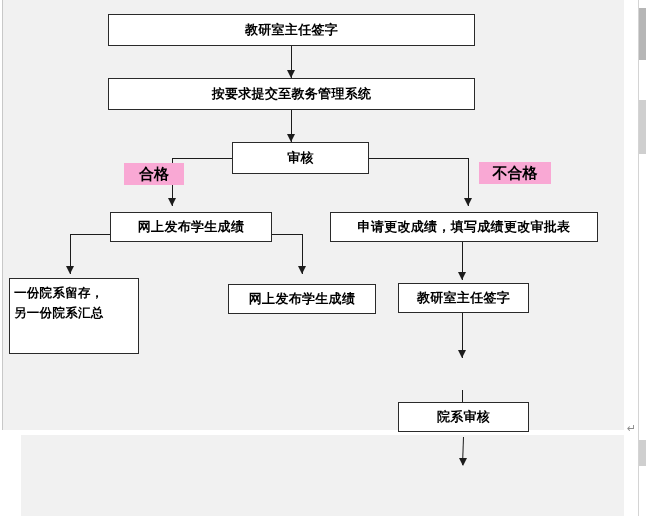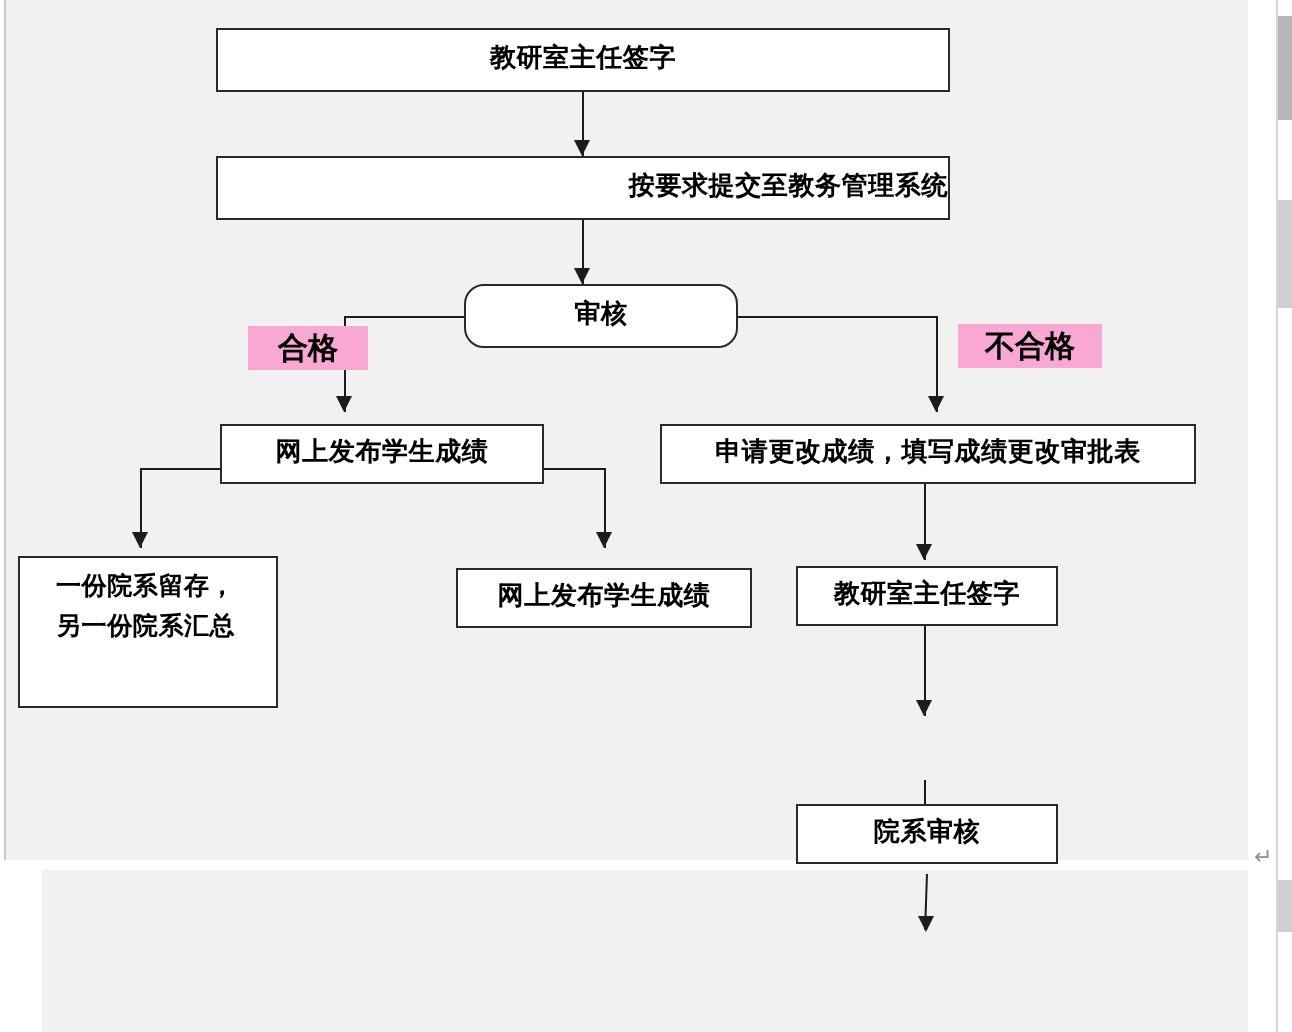--- a/index.html
+++ b/index.html
@@ -110,21 +110,21 @@
     color: #000000;
     font-size: 13px;
     line-height: 18px;
     letter-spacing: 0.3px;
     text-align: center;
     z-index: 5;
     font-weight: 600;
   }
   .node.multiline {
     display: block;
-    padding: 4px 6px 3px 18px;
+    padding: 4px 6px 3px 4px;
     text-align: left;
     font-size: 12.5px;
     line-height: 20px;
   }
   
   .edge-label {
     position: absolute;
     background: #f9a8d4;
     border: none;
     color: #000000;
@@ -176,27 +176,27 @@
   <div class="page-surface" id="page-two"></div>
   <div id="page-left-edge"></div>
   <div id="page-right-margin"></div>
 
   <div class="node" id="n1" style="left:108px; top:14px; width:367px; height:32px;">
     <span>教研室主任签字</span>
   </div>
   <div class="vline" style="left:291px; top:46px; height:32px;"></div>
   <div class="arrowhead" style="left:287px; top:70px;"></div>
 
-  <div class="node" id="n2" style="left:108px; top:78px; width:367px; height:32px;justify-content:flex-end;">
+  <div class="node" id="n2" style="left:108px; top:78px; width:367px; height:32px;">
     <span>按要求提交至教务管理系统</span>
   </div>
   <div class="vline" style="left:291px; top:110px; height:32px;"></div>
   <div class="arrowhead" style="left:287px; top:134px;"></div>
 
-  <div class="node" id="n3" style="left:232px; top:142px; width:137px; height:32px;border-radius:10px;">
+  <div class="node" id="n3" style="left:232px; top:142px; width:137px; height:32px;">
     <span>审核</span>
   </div>
 
   <div class="hline" style="left:172px; top:158px; width:61px;"></div>
   <div class="vline" style="left:172px; top:158px; height:48px;"></div>
   <div class="arrowhead" style="left:168px; top:198px;"></div>
   <div class="edge-label" style="left:124px; top:163px; width:60px; height:22px;">
     <span>合格</span>
   </div>
 

